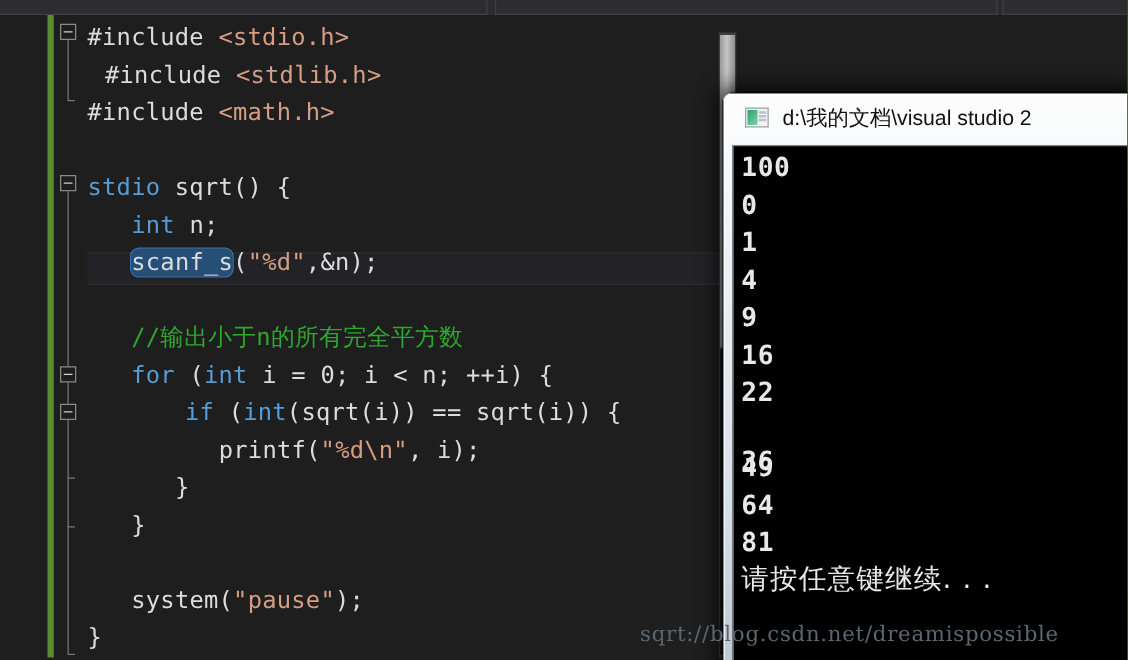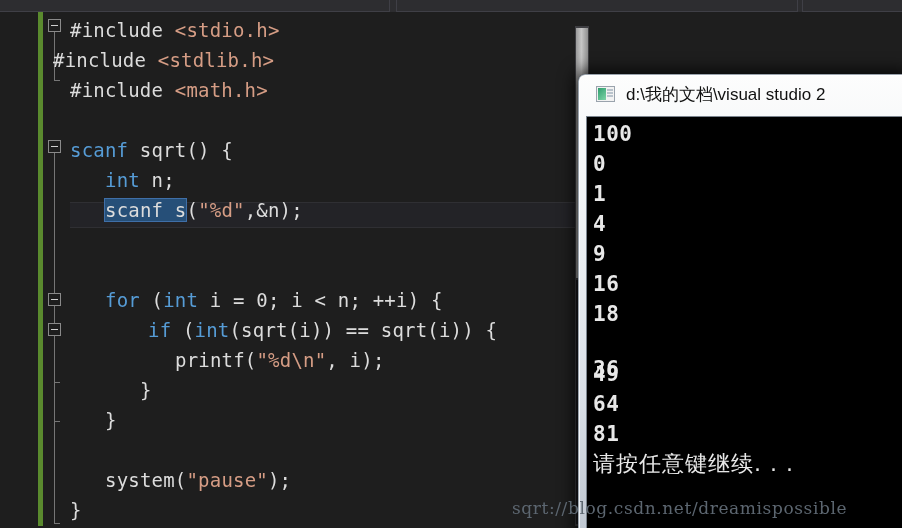--- a/index.html
+++ b/index.html
@@ -33,21 +33,21 @@
   
   .codelayer{position:absolute;left:0;top:0;width:902px;height:514px;}
   .ln{position:absolute;left:0;white-space:pre;font-size:19px;line-height:20px;
       font-family:"DejaVu Sans Mono","Liberation Mono",monospace;color:#dcdcdc;
       letter-spacing:.2px;}
   .kw{color:#569cd6;}
   .str{color:#d69d85;}
   .inc{color:#d69d85;}
   .cmt{color:#2fa62f;}
   .pln{color:#dcdcdc;}
-  .sel{background:#264f78;color:#dcdcdc;outline:1px solid #3f6fa8;}
+  .sel{background:#264f78;color:#dcdcdc;outline:1px solid #3f6fa8;border-radius:6px;}
 
   
   .curline{position:absolute;left:70px;top:190px;width:832px;height:24px;
            border-top:1px solid #2f2f33;border-bottom:1px solid #2f2f33;
            background:#232327;}
 
   
   .vsbar{position:absolute;left:575px;top:14px;width:14px;height:500px;background:#3e3e42;}
   .vsbar .thumb{position:absolute;left:1px;top:2px;width:12px;height:250px;
                 background:linear-gradient(90deg,#9a9a9a,#c6c6c6 45%,#8f8f8f);}
@@ -117,25 +117,26 @@
 
       <div class="ofold" style="left:0px;top:281px;"></div>
       <div class="ofold" style="left:0px;top:311px;"></div>
       <div class="obrk" style="top:370px;"></div>
       <div class="obrk" style="top:409px;"></div>
       <div class="obrk" style="top:511px;"></div>
     </div>
 
     <div class="codelayer" id="codelayer">
         <div class="ln" style="left: 70px; top: 8px;"><span class="pln">#include </span><span class="inc">&lt;stdio.h&gt;</span></div>
-        <div class="ln" style="left: 53px; top: 38px; text-align: center;"><span class="pln">#include </span><span class="inc">&lt;stdlib.h&gt;</span></div>
+        <div class="ln" style="left: 84px; top: 38px; text-align: center;"><span class="pln">#include </span><span class="inc">&lt;stdlib.h&gt;</span></div>
         <div class="ln" style="left: 70px; top: 68px;"><span class="pln">#include </span><span class="inc">&lt;math.h&gt;</span></div>
-        <div class="ln" style="left: 70px; top: 128px;"><span class="kw">scanf</span><span class="pln"> sqrt() {</span></div>
+        <div class="ln" style="left: 70px; top: 128px;"><span class="kw">stdio</span><span class="pln"> sqrt() {</span></div>
         <div class="ln" style="left: 105px; top: 158px;"><span class="kw">int</span><span class="pln"> n;</span></div>
         <div class="ln" style="left: 105px; top: 188px;"><span class="sel">scanf_s</span><span class="pln">(</span><span class="str">"%d"</span><span class="pln">,&amp;n);</span></div>
+        <div class="ln" style="left: 105px; top: 248px;"><span class="cmt">//输出小于n的所有完全平方数</span></div>
         <div class="ln" style="left: 105px; top: 278px;"><span class="kw">for</span><span class="pln"> (</span><span class="kw">int</span><span class="pln"> i = 0; i &lt; n; ++i) {</span></div>
         <div class="ln" style="left: 148px; top: 308px;"><span class="kw">if</span><span class="pln"> (</span><span class="kw">int</span><span class="pln">(sqrt(i)) == sqrt(i)) {</span></div>
         <div class="ln" style="left: 175px; top: 338px;"><span class="pln">printf(</span><span class="str">"%d\n"</span><span class="pln">, i);</span></div>
         <div class="ln" style="left: 140px; top: 368px;"><span class="pln">}</span></div>
         <div class="ln" style="left: 105px; top: 398px;"><span class="pln">}</span></div>
         <div class="ln" style="left: 105px; top: 458px;"><span class="pln">system(</span><span class="str">"pause"</span><span class="pln">);</span></div>
         <div class="ln" style="left: 70px; top: 488px;"><span class="pln">}</span></div>
       </div>
 
     <div class="vsbar">
@@ -155,21 +156,21 @@
       </div>
       <div class="ctitle">d:\我的文档\visual studio 2</div>
     </div>
     <div class="cbody" id="console-body">
         <div class="cline" style="top: 2px;">100</div>
         <div class="cline" style="top: 32px;">0</div>
         <div class="cline" style="top: 62px;">1</div>
         <div class="cline" style="top: 92px;">4</div>
         <div class="cline" style="top: 122px;">9</div>
         <div class="cline" style="top: 152px;">16</div>
-        <div class="cline" style="top: 182px;">18</div>
+        <div class="cline" style="top: 182px;">22</div>
         <div class="cline" style="top: 212px; margin-top: 25px;">36</div>
         <div class="cline" style="top: 242px;">49</div>
         <div class="cline" style="top: 272px;">64</div>
         <div class="cline" style="top: 302px;">81</div>
         <div class="cline cjk" style="top: 332px;">请按任意键继续. . .</div>
       </div>
   </div>
 
   <div class="watermark">sqrt://blog.csdn.net/dreamispossible</div>
 

